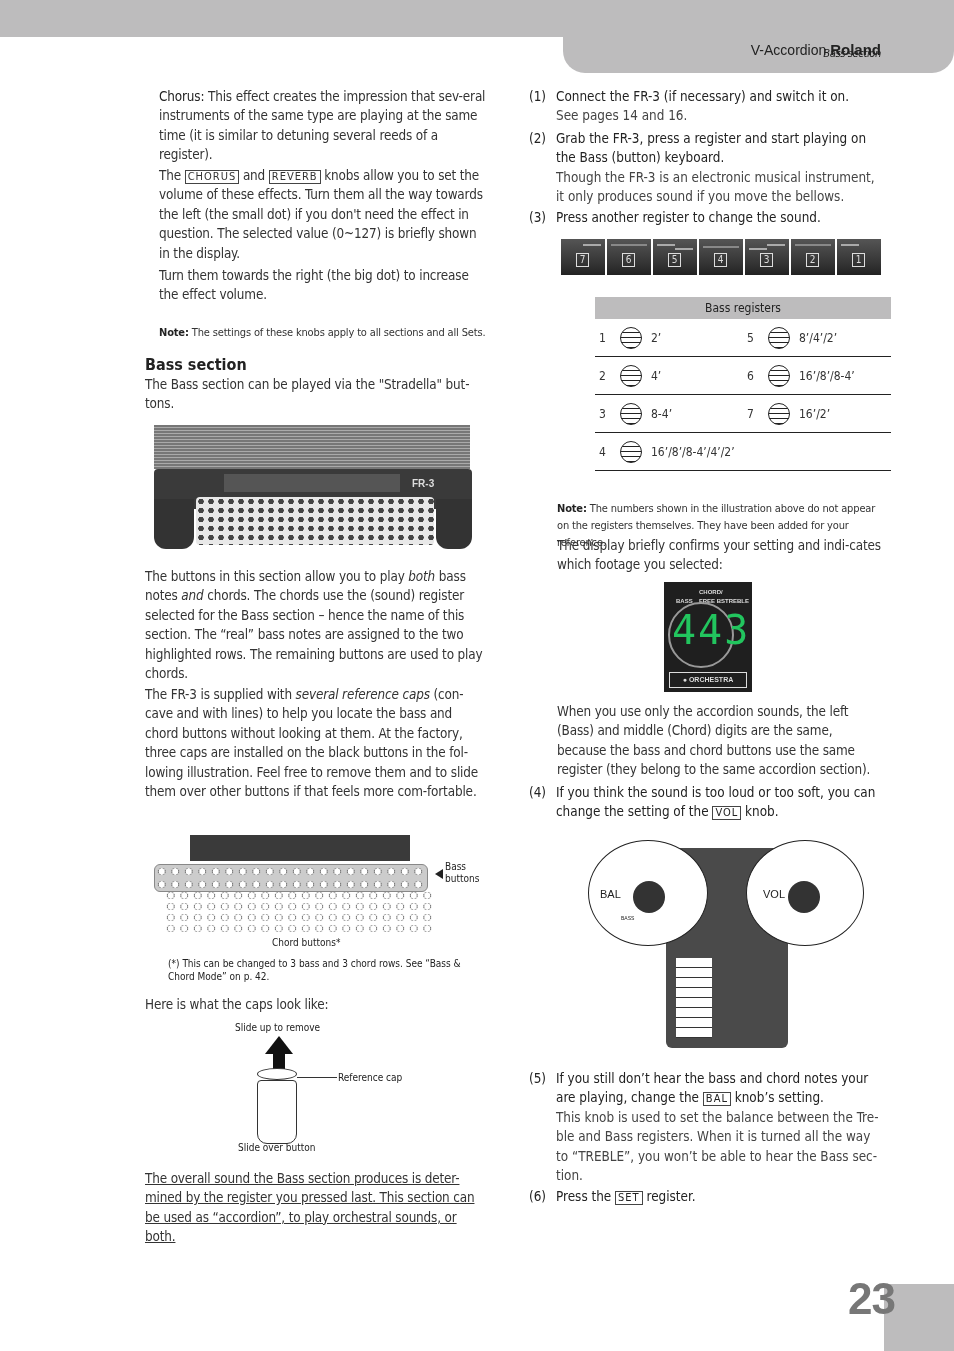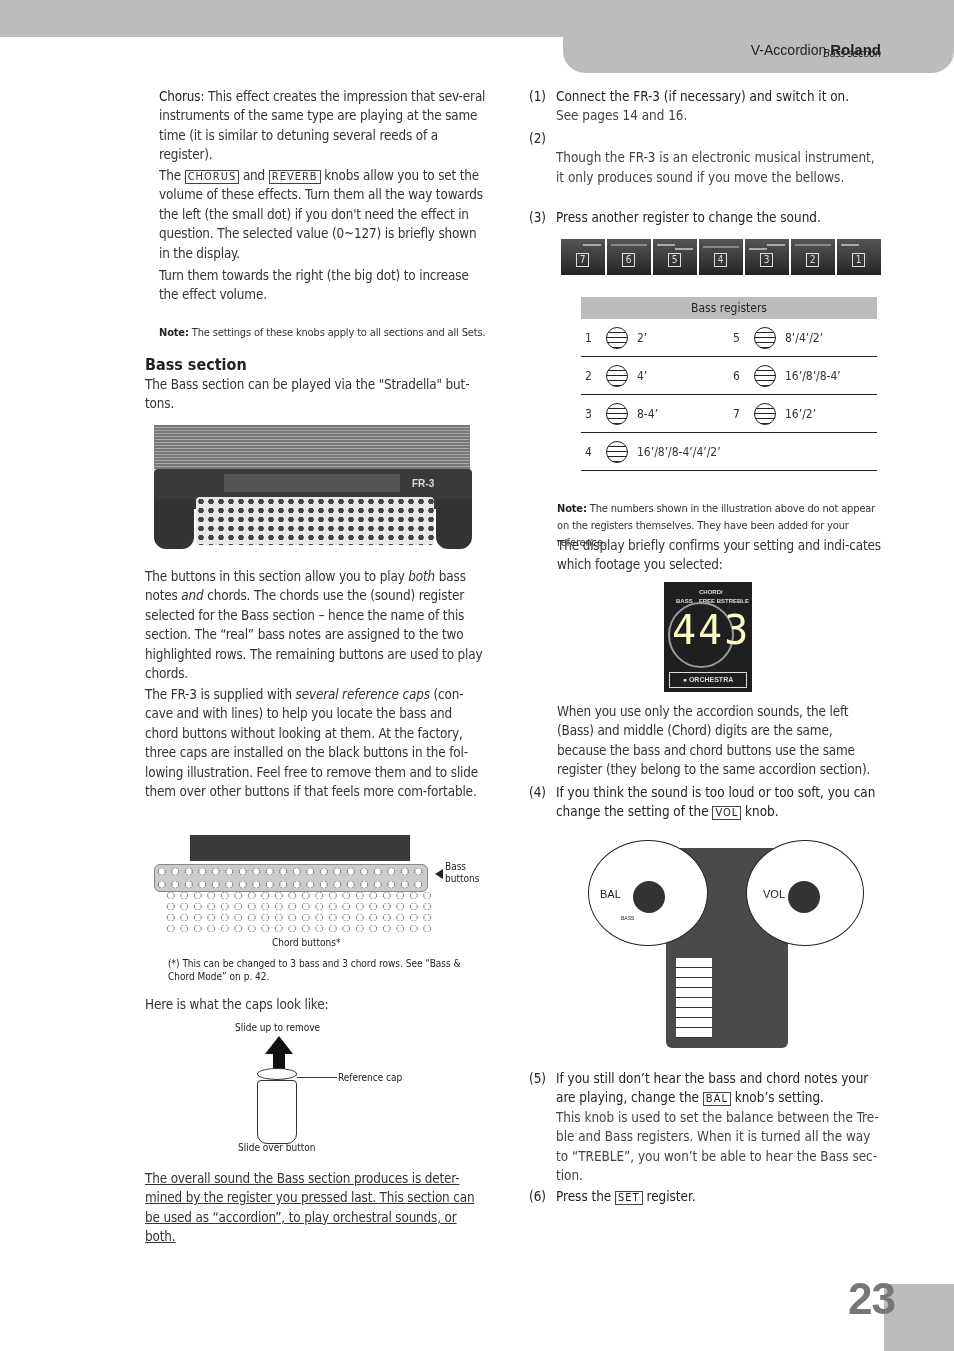--- a/index.html
+++ b/index.html
@@ -17,30 +17,30 @@
   .li{position:absolute;font-size:13.4px;line-height:19.4px;color:#222;}
   .li .n{position:absolute;left:0;top:0;}
   .li .t{position:absolute;left:27px;top:0;width:330px;}
   .sub{color:#444;}
   
   .regstrip{position:absolute;display:flex;gap:2px;}
   .reg{width:44px;height:36px;background:linear-gradient(#555,#333 70%,#222);position:relative;}
   .reg .num{position:absolute;left:15px;top:14px;width:11px;height:12px;border:1px solid #ddd;color:#ddd;font-size:10px;line-height:12px;text-align:center;}
   .reg .bar{position:absolute;height:2px;background:#aaa;}
   
-  .tbl{position:absolute;left:581px;top:297px;width:296px;}
+  .tbl{position:absolute;left:595px;top:297px;width:296px;}
   .tbl .th{height:22px;background:#bdbcbd;text-align:center;font-size:12px;line-height:22px;color:#222;}
   .tbl .row{height:37px;border-bottom:1.5px solid #222;position:relative;font-size:12px;color:#333;}
   .cell{position:absolute;top:0;height:37px;display:flex;align-items:center;}
   .ico{width:22px;height:22px;border:1.5px solid #222;border-radius:50%;box-sizing:border-box;
        background:repeating-linear-gradient(#fff 0 4px,#222 4px 5px);margin-right:9px;}
   
   .disp{position:absolute;left:664px;top:582px;width:88px;height:110px;background:#1f1f1f;}
   .disp .lbl{position:absolute;color:#ddd;font-family:"Liberation Sans",sans-serif;font-weight:bold;font-size:6px;}
-  .disp .digits{position:absolute;left:8px;top:28px;font-family:"DejaVu Sans Mono",monospace;color:#fef9c3;font-size:40px;letter-spacing:2px;line-height:40px;}
+  .disp .digits{position:absolute;left:8px;top:28px;font-family:"DejaVu Sans Mono",monospace;color:#22c55e;font-size:40px;letter-spacing:2px;line-height:40px;}
   .disp .circ{position:absolute;left:4px;top:20px;width:62px;height:62px;border:2px solid #999;border-radius:50%;}
   .disp .orch{position:absolute;left:5px;top:90px;width:76px;height:14px;border:1.5px solid #ddd;color:#ddd;font-family:"Liberation Sans",sans-serif;font-weight:bold;font-size:7px;line-height:14px;text-align:center;}
   .pgnum{position:absolute;left:884px;top:1284px;width:70px;height:67px;background:#bdbcbd;}
   .pgtxt{position:absolute;left:848px;top:1274px;font-family:"Liberation Sans",sans-serif;font-weight:bold;font-size:44px;color:#777;letter-spacing:-1px;}
   .caption{position:absolute;font-size:10px;color:#222;}
 </style>
 </head>
 <body>
 
 <div class="topbar"></div>
@@ -93,21 +93,21 @@
 </div>
 
 <div class="p" style="left:145px;top:1169px;width:342px;text-decoration:underline;">The overall sound the Bass section produces is deter-mined by the register you pressed last. This section can be used as “accordion”, to play orchestral sounds, or both.</div>
 
 <div class="li" style="left:529px;top:87px;">
   <span class="n">(1)</span>
   <div class="t"><span>Connect the FR-3 (if necessary) and switch it on.</span><br><span class="sub">See pages 14 and 16.</span></div>
 </div>
 <div class="li" style="left:529px;top:129px;">
   <span class="n">(2)</span>
-  <div class="t"><br><span class="sub">Though the FR-3 is an electronic musical instrument, it only produces sound if you move the bellows.</span></div>
+  <div class="t"><span>Grab the FR-3, press a register and start playing on the Bass (button) keyboard.</span><br><span class="sub">Though the FR-3 is an electronic musical instrument, it only produces sound if you move the bellows.</span></div>
 </div>
 <div class="li" style="left:529px;top:208px;">
   <span class="n">(3)</span>
   <div class="t">Press another register to change the sound.</div>
 </div>
 
 <div class="regstrip" style="left:561px;top:239px;">
   <div class="reg">
       <div class="bar" style="left:22px;top:5px;width:18px"></div>
       <div class="num">7</div>

